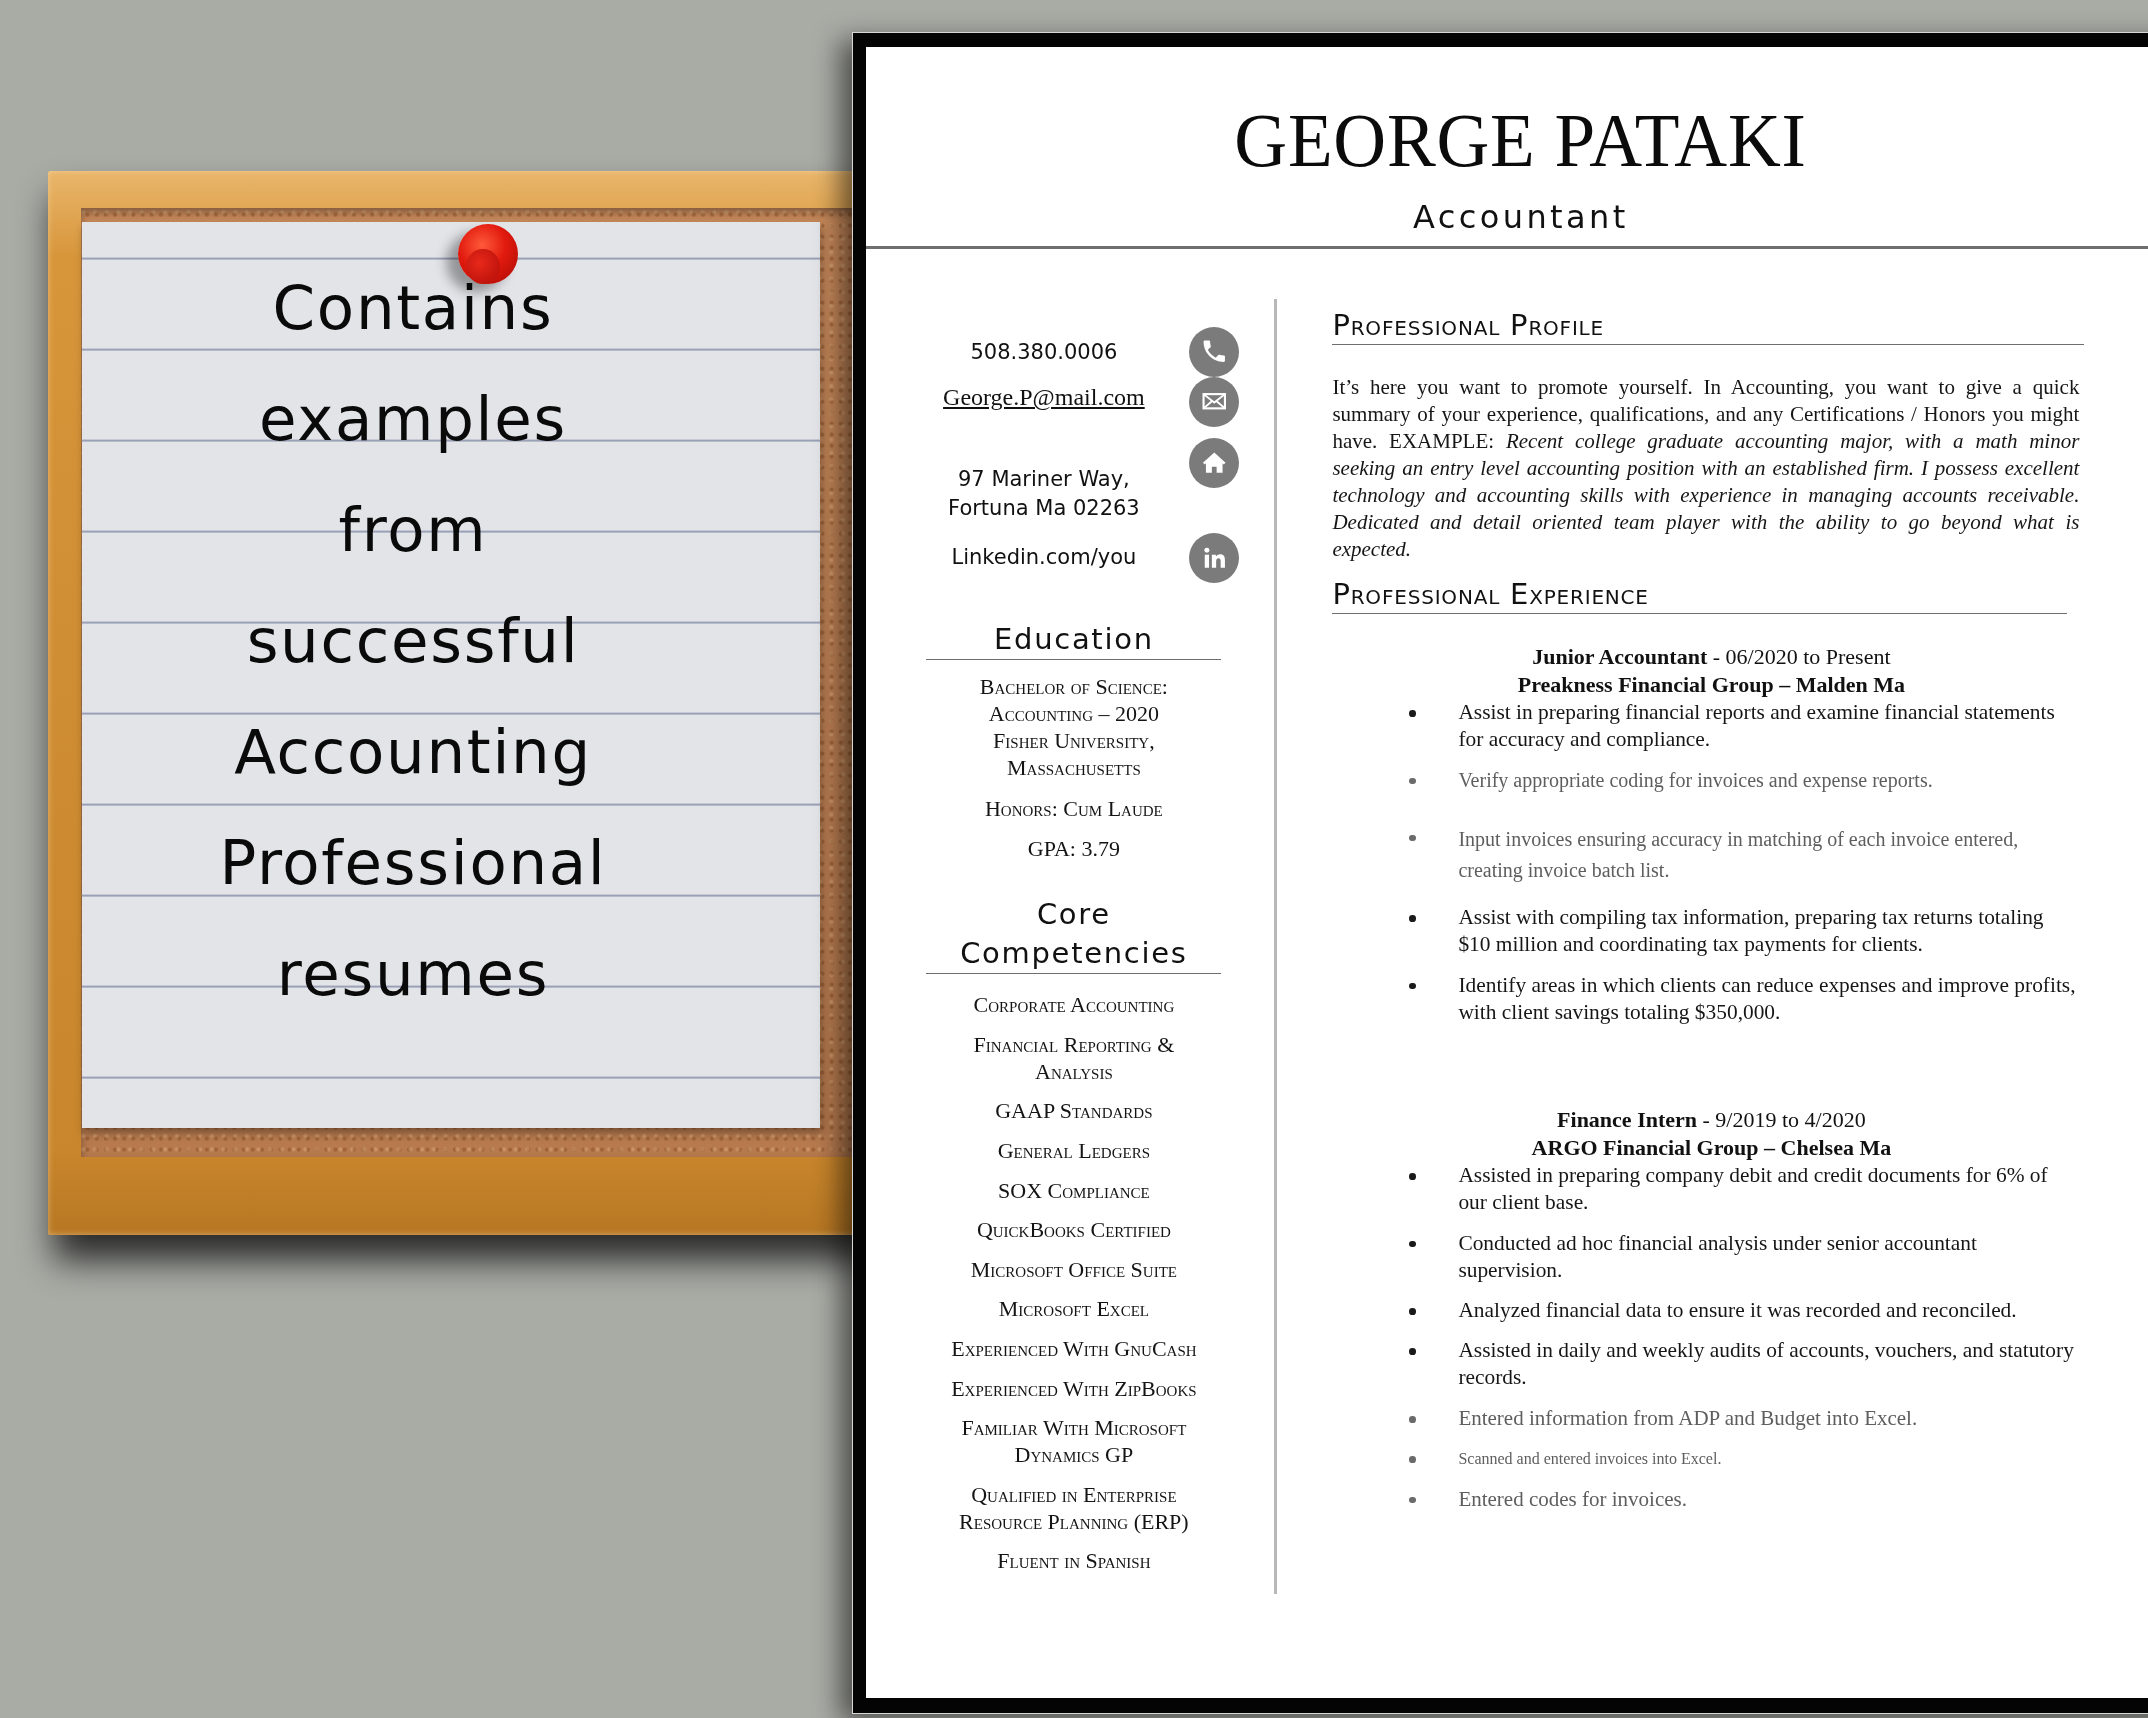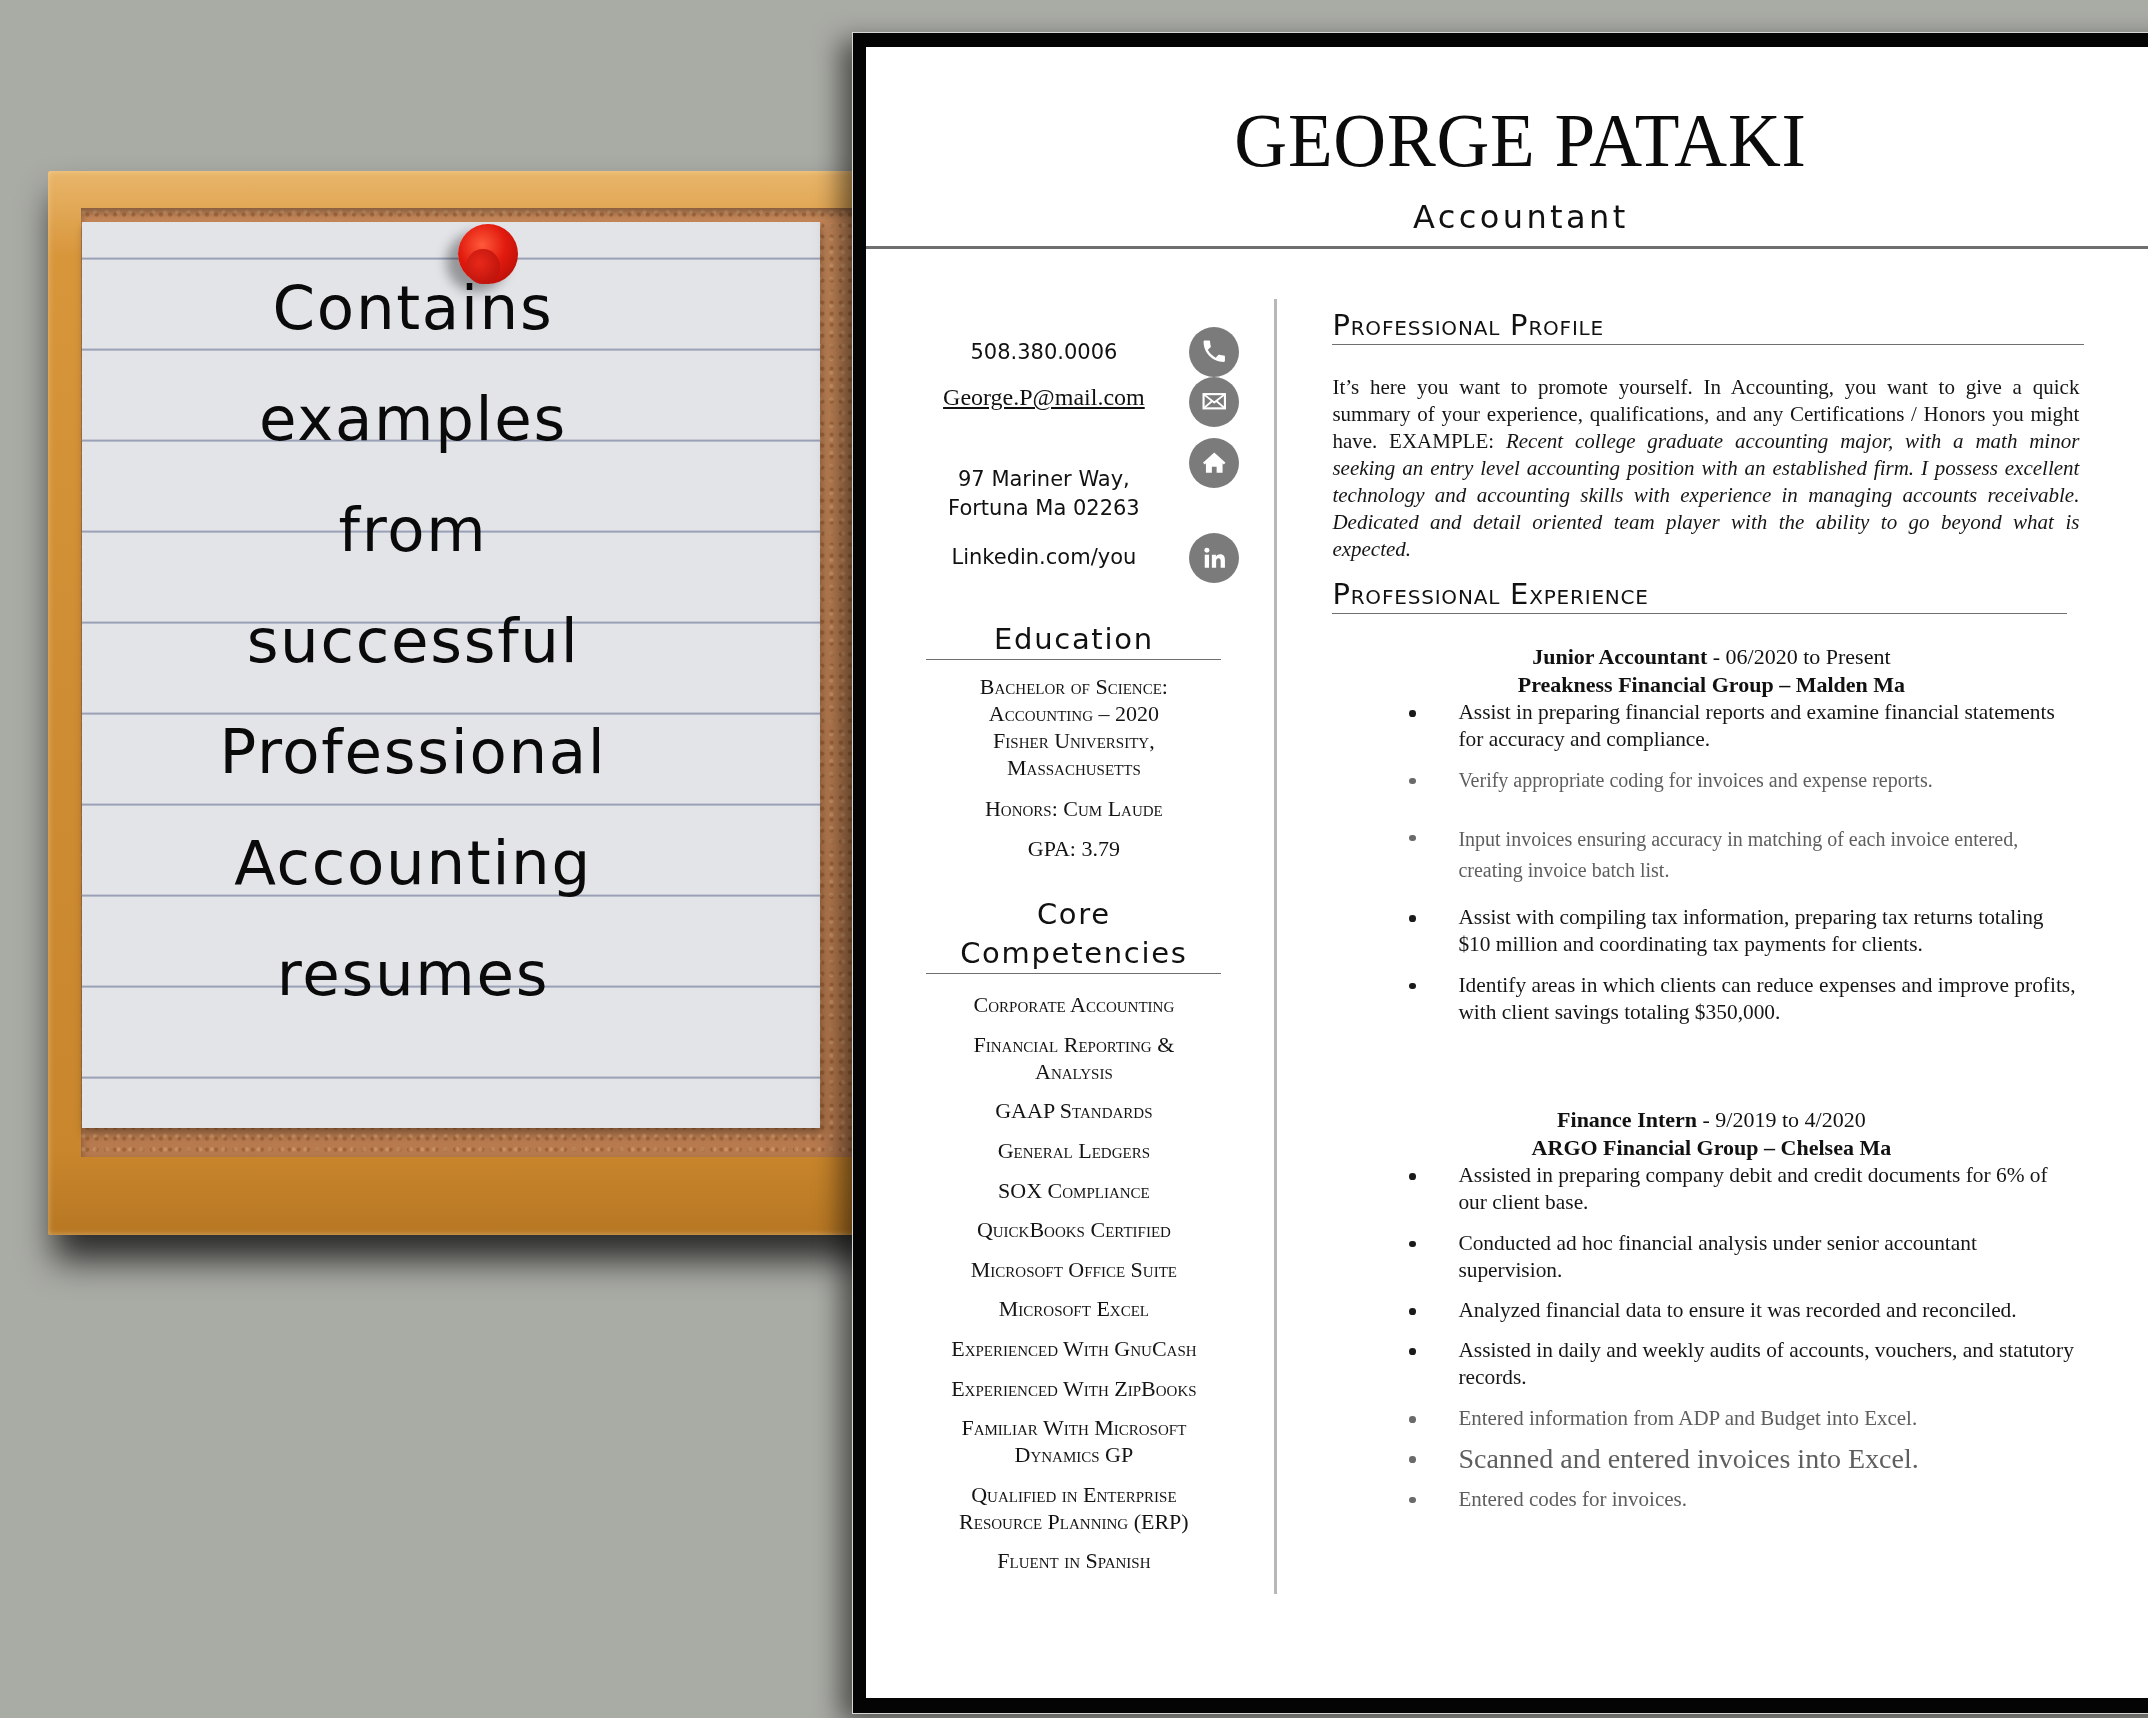--- a/index.html
+++ b/index.html
@@ -220,22 +220,22 @@
 <div class="cork-frame">
   <div class="cork-surface"></div>
   <div class="note-paper"></div>
 </div>
 <div class="pushpin"></div>
 <div class="note-text">
   <span>Contains</span>
   <span>examples</span>
   <span>from</span>
   <span>successful</span>
+  <span>Accounting</span>
   <span>Professional</span>
-  <span>Accounting</span>
   <span>resumes</span>
 </div>
 
 <div class="resume-frame">
   <div class="resume-page">
     <div class="name">GEORGE PATAKI</div>
     <div class="title">Accountant</div>
     <div class="header-rule"></div>
     <div class="col-divider"></div>
 
@@ -342,20 +342,20 @@
         </div>
         <div class="job-line">
           <b>ARGO Financial Group – Chelsea Ma</b>
         </div>
         <ul class="bullets">
           <li class="bullet">Assisted in preparing company debit and credit documents for 6% of our client base.</li>
           <li class="bullet">Conducted ad hoc financial analysis under senior accountant supervision.</li>
           <li class="bullet">Analyzed financial data to ensure it was recorded and reconciled.</li>
           <li class="bullet">Assisted in daily and weekly audits of accounts, vouchers, and statutory records.</li>
           <li class="bullet muted" style="font-size:21px;">Entered information from ADP and Budget into Excel.</li>
-          <li class="bullet muted" style="font-size:28px;">Scanned and entered invoices into Excel.</li>
+          <li class="bullet muted" style="font-size:16px;">Scanned and entered invoices into Excel.</li>
           <li class="bullet muted" style="font-size:21px;">Entered codes for invoices.</li>
         </ul>
       </div>
     </div>
   </div>
 </div>
 
 
 </body></html>

